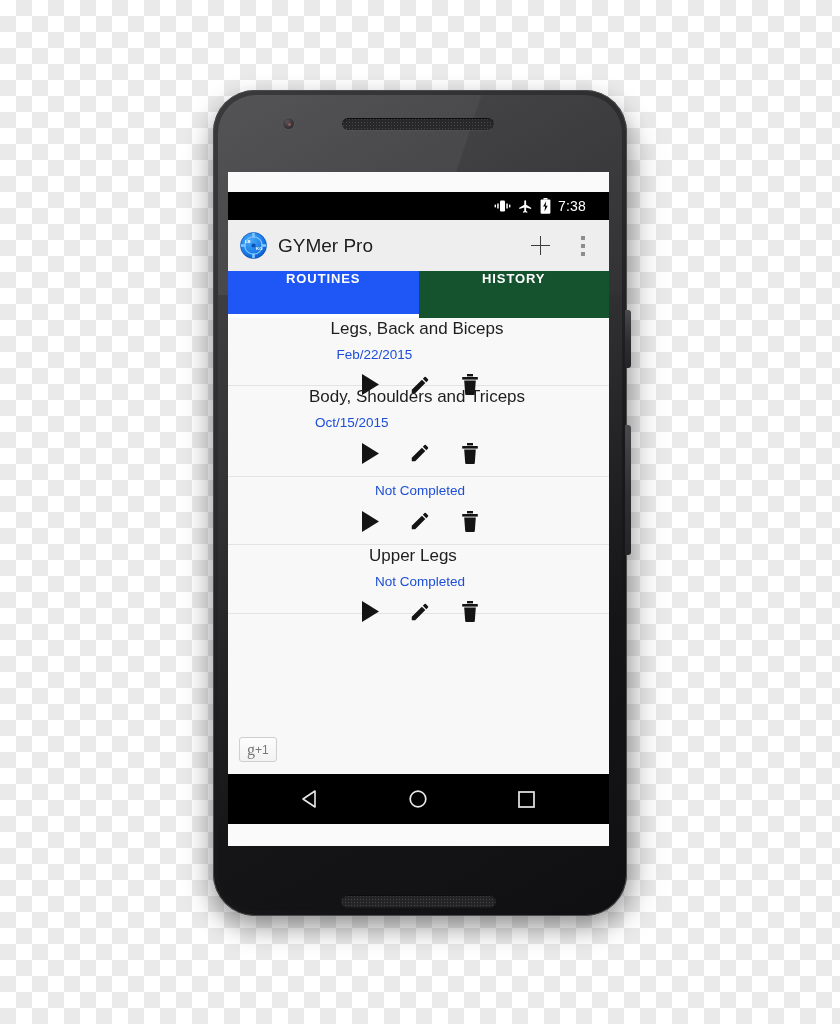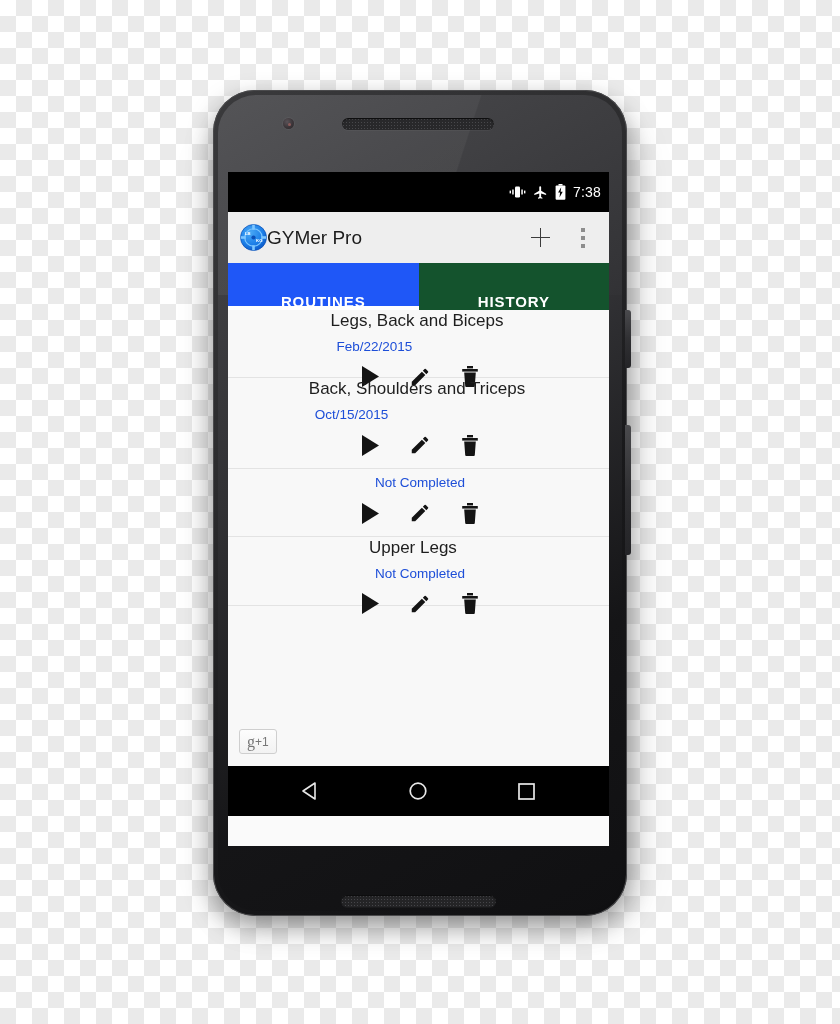--- a/index.html
+++ b/index.html
@@ -135,27 +135,28 @@
     left: 228px;
     top: 172px;
     width: 381px;
     height: 674px;
     overflow: hidden;
     background: #fafafa;
   }
 
   
   #status-bar {
-    height: 40px;
+    height: 28px;
     background: #000000;
     display: flex;
     align-items: center;
     justify-content: flex-end;
-    padding-right: 8px;
+    padding-right: 23px;
     gap: 7px;
+    margin-top: 20px;
   }
   #status-bar .sb-icon { display: flex; align-items: center; }
   #status-time {
     color: #ffffff;
     font-size: 14px;
     letter-spacing: 0.2px;
     font-family: "Liberation Sans", sans-serif;
   }
 
   
@@ -167,20 +168,21 @@
     padding: 0 11px 0 12px;
     box-sizing: border-box;
   }
   #app-logo {
     width: 27px;
     height: 27px;
     position: relative;
     flex: 0 0 auto;
   }
   #app-title {
+    margin-left: 11px;
     font-size: 19px;
     color: #1c1c1c;
     flex: 1 1 auto;
     font-family: "Liberation Sans", sans-serif;
   }
   #add-button {
     width: 34px;
     height: 34px;
     position: relative;
     flex: 0 0 auto;
@@ -209,24 +211,24 @@
 
   
   #tab-bar {
     height: 47px;
     display: flex;
     position: relative;
   }
   .tab {
     flex: 1 1 0;
     display: flex;
-    align-items: flex-end;
+    align-items: flex-start;
     justify-content: center;
     color: #ffffff;
-    font-size: 15px;
+    font-size: 13px;
     font-weight: bold;
     letter-spacing: 0.9px;
     font-family: "Liberation Sans", sans-serif;
   }
   #tab-routines { background: #1f57f7; }
   #tab-history  { background: #14532d; }
   #tab-indicator {
     position: absolute;
     left: 0;
     bottom: 0;
@@ -425,21 +427,21 @@
               <rect x="6" y="0" width="6" height="2.4" fill="#141414"></rect>
               <rect x="1.2" y="3" width="15.6" height="2.6" fill="#141414"></rect>
               <path d="M3.2 6.6 h11.6 l-1 13.4 a1 1 0 0 1 -1 1 h-7.6 a1 1 0 0 1 -1 -1 Z" fill="#141414"></path>
             </svg>
           </div>
         </div>
       </div>
 
       <div class="routine-row" style="height:91px">
         <div class="routine-texts">
-          <div class="routine-title">Back, Shoulders and Triceps</div>
+          <div class="routine-title">Body, Shoulders and Triceps</div>
           <div class="routine-sub">Oct/15/2015</div>
         </div>
         <div class="row-actions">
           <div class="action-btn">
             <svg width="19" height="21" viewBox="0 0 19 21">
                 <path d="M1 0 L18 10.5 L1 21 Z" fill="#141414"></path>
               </svg>
           </div>
           <div class="action-btn">
             <svg width="22" height="22" viewBox="0 0 24 24">

